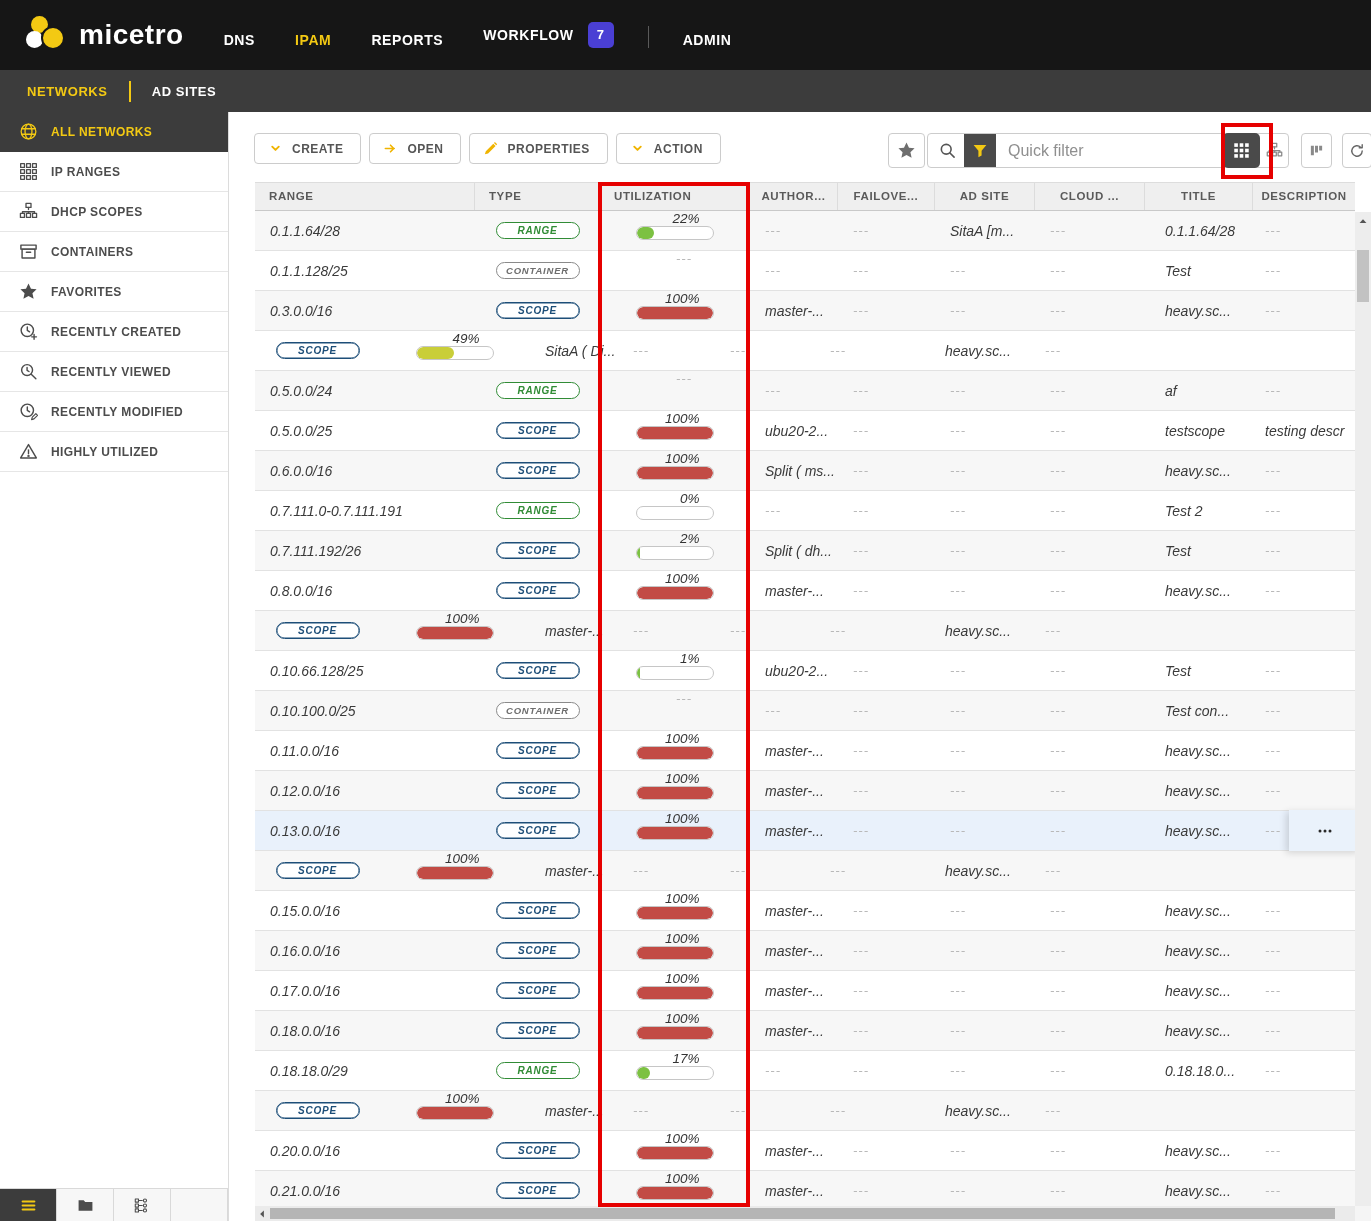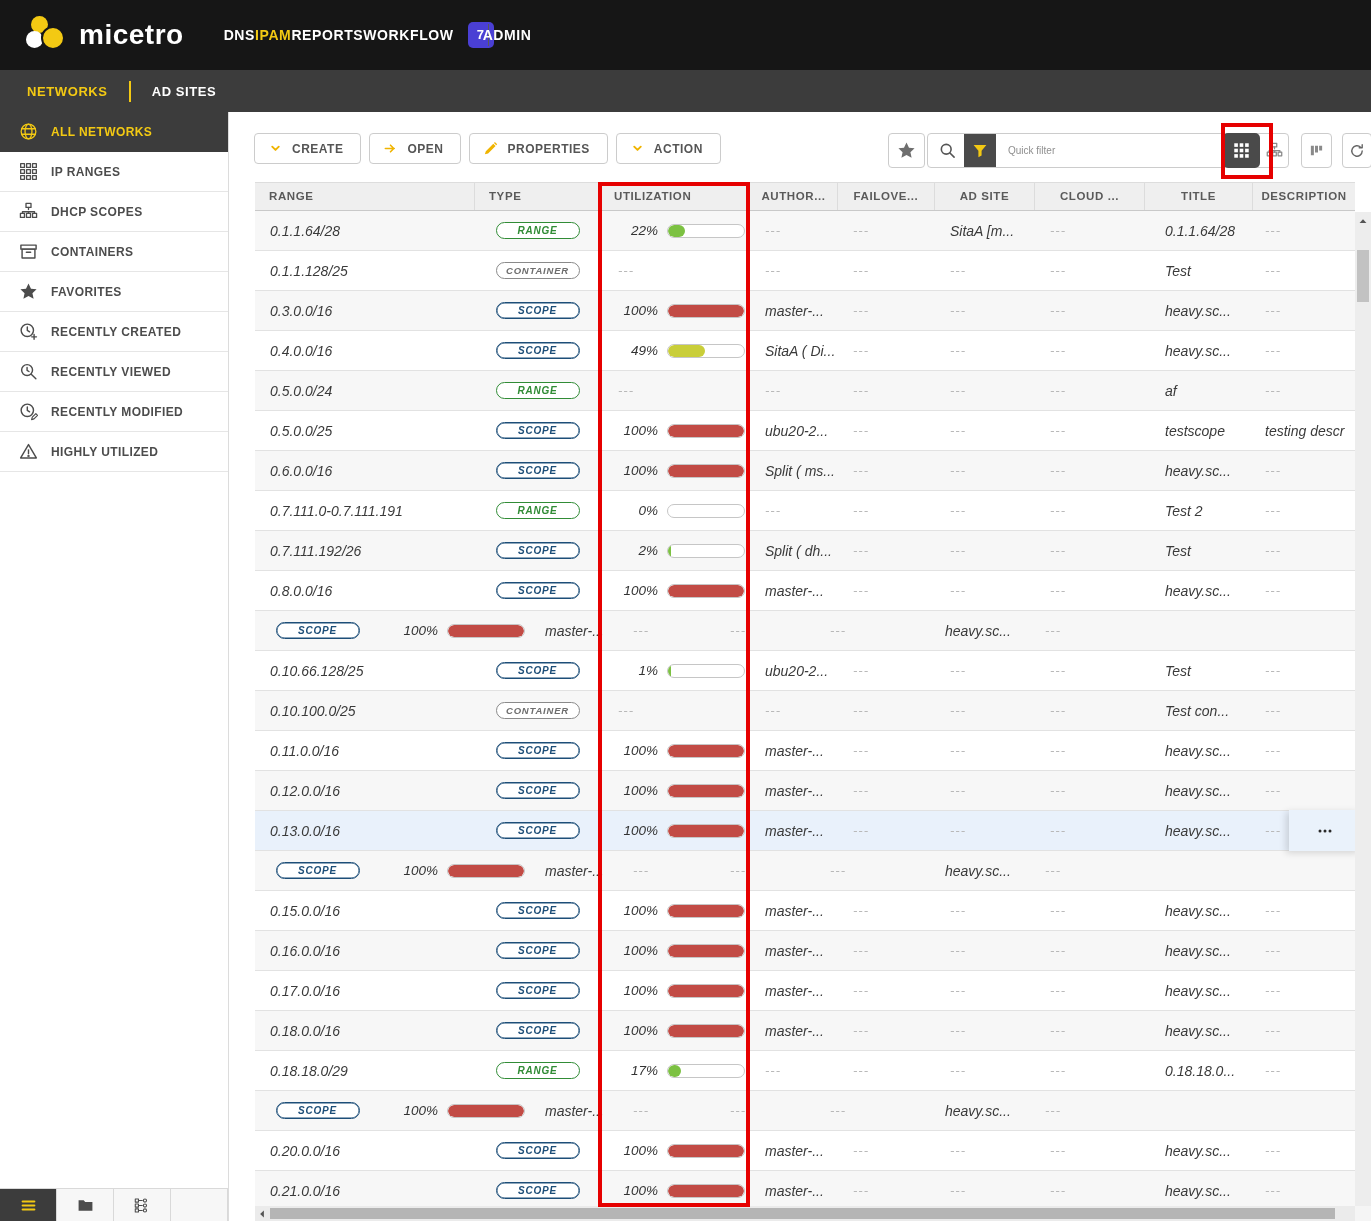--- a/index.html
+++ b/index.html
@@ -9,21 +9,21 @@
 
   
   .topnav { position:absolute; left:0; top:0; right:0; height:70px; background:#161616; display:flex; align-items:center; }
   .logo { display:flex; align-items:center; margin-left:25px; cursor:pointer; }
   .logo-mark { position:relative; width:46px; height:44px; }
   .logo-mark i { position:absolute; border-radius:50%; }
   .logo-mark .c1 { width:17px; height:17px; background:var(--yellow,#f3c913); left:6px; top:3px; }
   .logo-mark .c2 { width:17px; height:17px; background:#fff; left:1px; top:18px; }
   .logo-mark .c3 { width:24px; height:24px; background:var(--yellow,#f3c913); left:16px; top:13px; border:2px solid #161616; }
   .logo-text { color:#fff; font-size:28px; font-weight:800; letter-spacing:.5px; margin-left:8px; }
-  .tn-items { display:flex; align-items:center; margin-left:40px; }
+  .tn-items { display:flex; align-items:flex-end; margin-left:40px; gap:40px; }
   .tn-item { color:#fff; font-size:14px; font-weight:800; letter-spacing:.6px; cursor:pointer; display:flex; align-items:center; }
   .tn-item.active { color:var(--yellow,#f3c913); }
   .tn-badge { display:inline-block; margin-left:14px; min-width:26px; height:26px; line-height:26px; text-align:center; background:var(--badge-purple,#4a3fd4); color:#fff; border-radius:5px; font-size:13px; font-weight:700; }
   .tn-sep { width:1px; height:22px; background:#5a5a5a; margin:0 -6px; }
 
   
   .subnav { position:absolute; left:0; top:70px; right:0; height:42px; background:#3c3c3c; display:flex; align-items:center; padding-left:27px; }
   .sn-item { font-size:13px; font-weight:800; letter-spacing:.6px; color:#fff; cursor:pointer; }
   .sn-item.active { color:var(--yellow,#f3c913); }
   .sn-sep { width:2px; height:21px; background:var(--yellow,#f3c913); margin:0 21px; }
@@ -45,21 +45,21 @@
   .toolbar-left { position:absolute; left:24px; top:21px; display:flex; gap:8px; }
   .tbtn { height:31px; border:1px solid #ccc; border-radius:4px; background:#fff; display:flex; align-items:center; gap:9px; padding:0 17px 0 13px; font-family:inherit; font-size:12px; font-weight:700; color:#555; letter-spacing:.5px; cursor:pointer; }
   .tbtn .icn { width:15px; height:15px; color:#f0b400; }
   .sqbtn { position:absolute; top:21px; height:35px; border:1px solid #ccc; border-radius:4px; background:#fff; display:flex; align-items:center; justify-content:center; color:#6e6e6e; cursor:pointer; }
   .star-btn { left:658px; width:37px; }
   .star-btn .icn { width:19px; height:19px; color:#6e6e6e; }
   .filter-group { position:absolute; left:697px; top:21px; width:362px; height:35px; border:1px solid #ccc; border-radius:4px; background:#fff; display:flex; align-items:center; }
   .filter-group .mag { width:17px; height:17px; color:#555; margin-left:11px; flex:none; }
   .funnel-box { width:32px; height:33px; background:#4a4a4a; display:flex; align-items:center; justify-content:center; margin-left:8px; flex:none; cursor:pointer; }
   .funnel-box .icn { width:16px; height:16px; color:var(--yellow,#f3c913); }
-  .qf-input { flex:1; border:none; outline:none; font-family:inherit; font-size:10px; color:#333; margin-left:12px; min-width:0; background:transparent; }
+  .qf-input { flex:1; border:none; outline:none; font-family:inherit; font-size:16px; color:#333; margin-left:12px; min-width:0; background:transparent; }
   .qf-input::placeholder { color:#8f8f8f; }
   .grid-toggle { width:37px; height:35px; background:#4a4a4a; border-radius:5px; display:flex; align-items:center; justify-content:center; color:#fff; flex:none; cursor:pointer; }
   .grid-toggle .icn { width:17px; height:17px; }
   .tree-toggle { width:28px; height:33px; display:flex; align-items:center; justify-content:center; color:#8a8a8a; flex:none; cursor:pointer; }
   .tree-toggle .icn { width:17px; height:17px; }
   .cols-btn { left:1071px; width:31px; }
   .cols-btn .icn { width:15px; height:15px; color:#8a8a8a; }
   .refresh-btn { left:1112px; width:30px; }
   .refresh-btn .icn { width:16px; height:16px; color:#666; }
 
@@ -68,21 +68,21 @@
   .hcell { height:100%; line-height:27px; font-size:11.5px; font-weight:700; color:#5a5a5a; letter-spacing:.6px; border-right:1px solid #dcdcdc; overflow:hidden; white-space:nowrap; padding-left:14px; cursor:pointer; }
   .hcell.ctr { padding-left:0; text-align:center; }
   .hcell:last-child { border-right:none; }
   .tbody { position:absolute; left:25px; top:99px; width:1100px; bottom:15px; overflow:hidden;font-style:italic; }
   .row { height:40px; display:flex; border-bottom:1px solid #e2e2e2; background:#fff; position:relative; cursor:pointer; }
   .row.odd { background:#f7f7f7; }
   .row.selected { background:var(--sel,#e9f1fb); }
   .cell { height:100%; display:flex; align-items:center; padding-left:15px; font-size:14px; color:#3a3a3a; overflow:hidden; white-space:nowrap; flex:none; }
   .cell .ev { color:#b9b9b9; font-size:13px; letter-spacing:1px; }
   .cell.type { justify-content:center; padding-left:0; }
-  .cell.util { padding-left:0; }
+  .cell.util { padding-left:0;flex-direction:column; }
   .cell.title { padding-left:20px; }
   .cell.descr { padding-left:12px; }
   .badge { min-width:84px; text-align:center; padding:2px 6px; border-radius:9px; font-size:10px; font-weight:700; letter-spacing:.8px; border:1px solid; background:rgba(255,255,255,.9); }
   .badge.scope { color:var(--scope,#1d4e78); border-color:var(--scope,#1d4e78); box-shadow:inset 0 0 0 .5px var(--scope,#1d4e78); }
   .badge.range { color:var(--range,#318c36); border-color:var(--range,#318c36); }
   .badge.container { color:var(--container,#6e6e6e); border-color:#8a8a8a; font-size:9.5px; }
   .pct { width:58px; text-align:right; font-size:13.5px; color:#333; margin-right:9px; flex:none; }
   .bar { width:78px; height:14px; border:1px solid #c6c6c6; border-radius:7px; background:#fff; position:relative; overflow:hidden; flex:none; }
   .fill { position:absolute; left:0; top:0; bottom:0; border-radius:7px; }
   .fill.g { background:var(--g,#7cc142); }
@@ -468,21 +468,20 @@
           </div>
           <div class="cell" style="width: 110px;">
             <span class="ev">---</span>
           </div>
           <div class="cell title" style="width: 108px;">heavy.sc...</div>
           <div class="cell descr" style="width: 102px;">
             <span class="ev">---</span>
           </div>
         </div>
         <div class="row">
-          <div class="cell" style="width: 220px;">0.4.0.0/16</div>
           <div class="cell type" style="width: 125px;">
             <span class="badge scope">SCOPE</span>
           </div>
           <div class="cell util" style="width: 150px;">
             <span class="pct">49%</span>
             <span class="bar">
               <span class="fill y" style="width: 37px;"></span>
             </span>
           </div>
           <div class="cell" style="width: 88px;">SitaA ( Di...</div>

